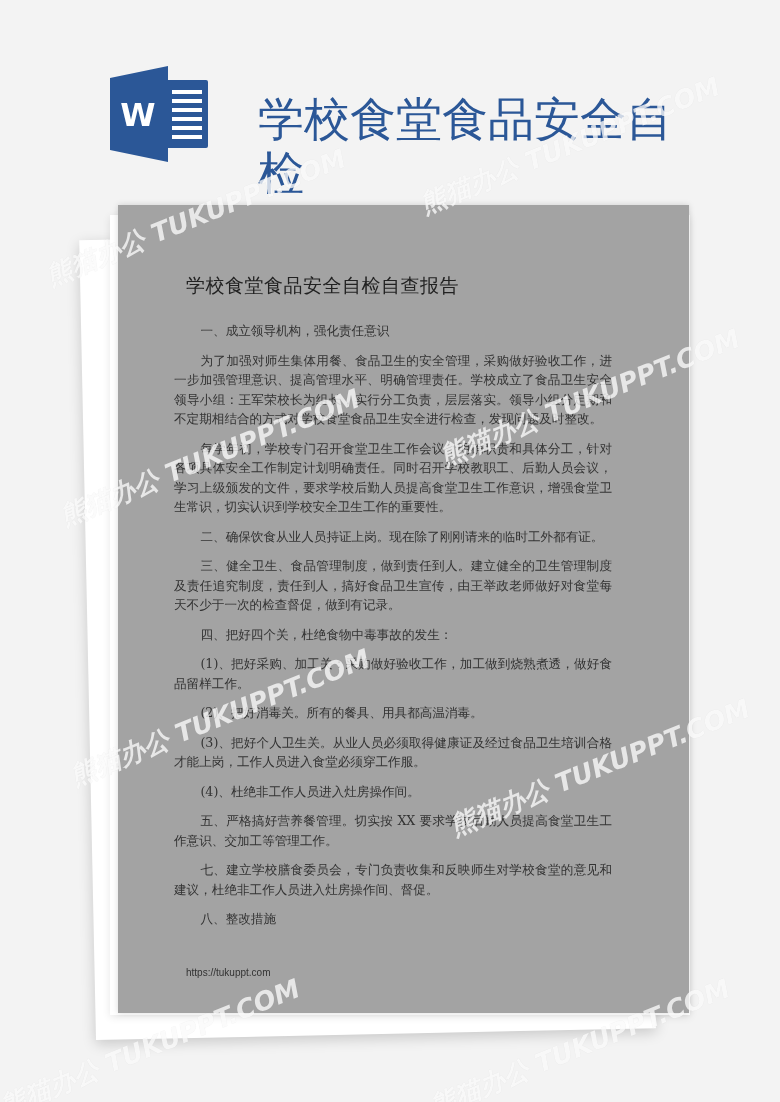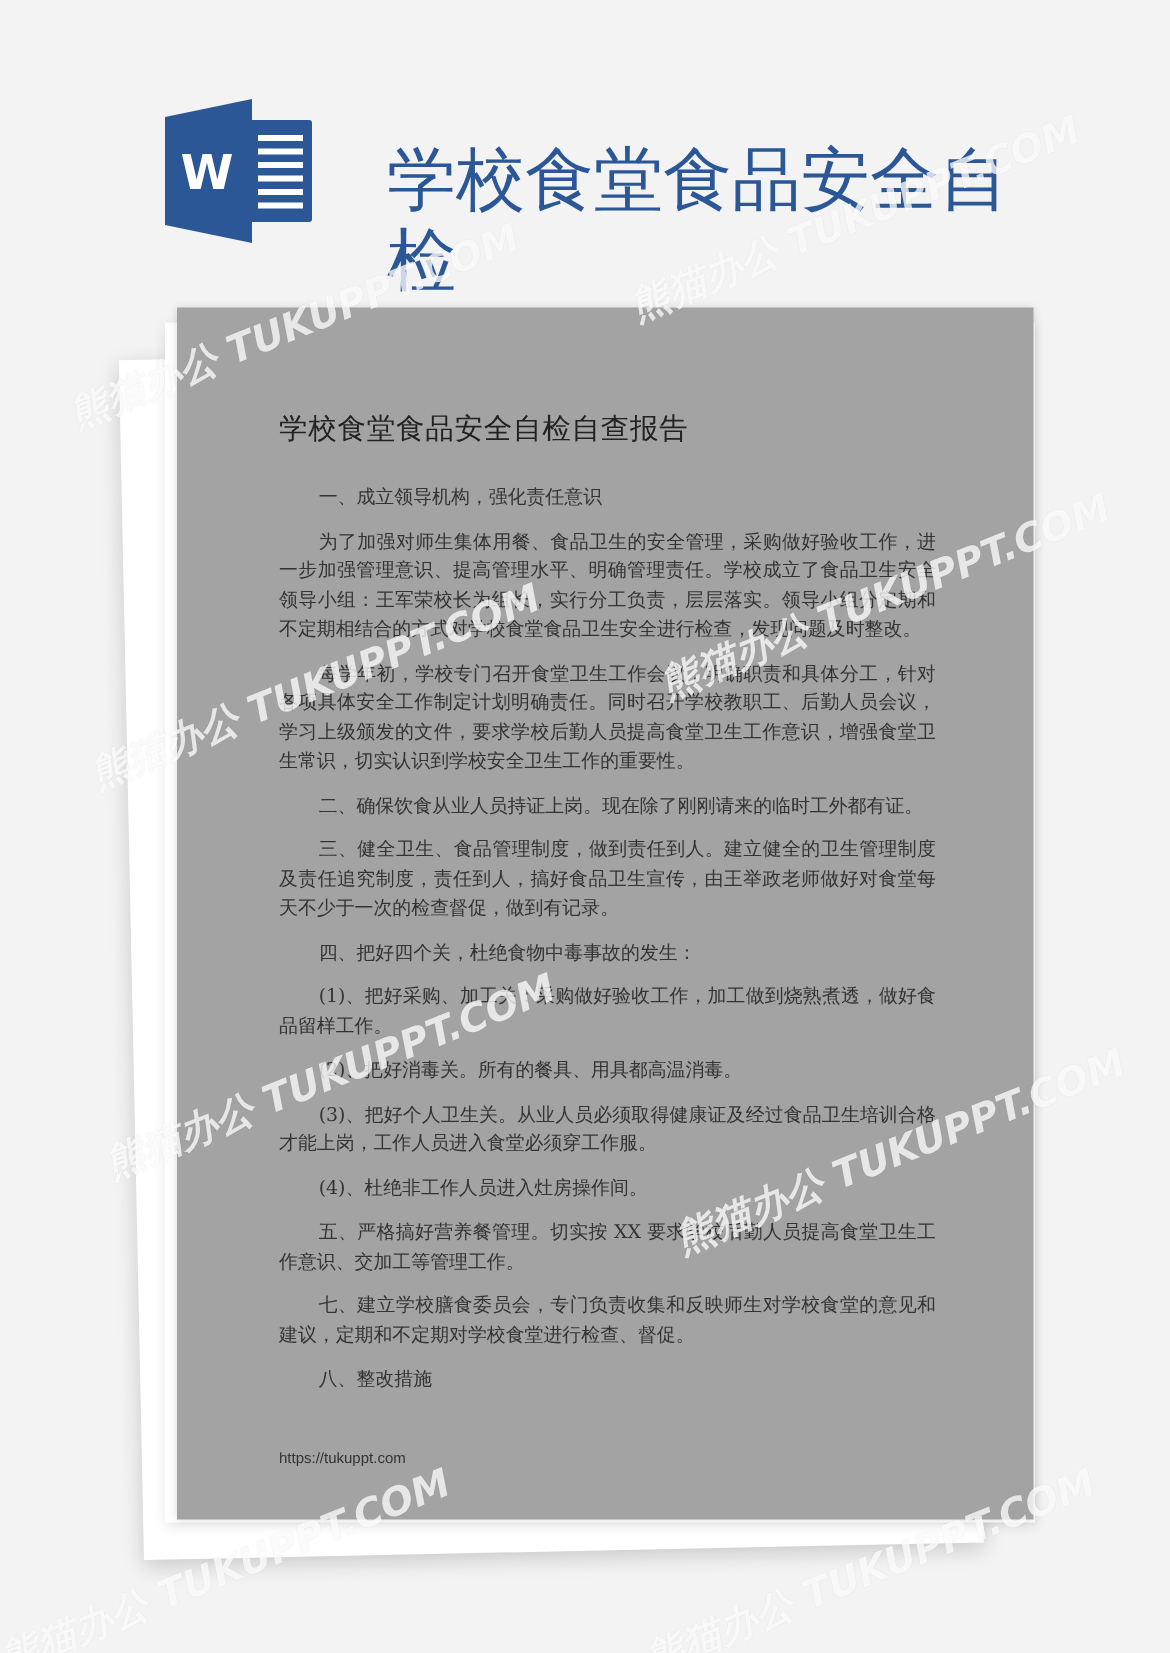--- a/index.html
+++ b/index.html
@@ -96,21 +96,21 @@
       position: absolute;
       left: 68px;
       top: 68px;
       font-family: "DejaVu Sans", "Liberation Sans", sans-serif;
       font-size: 19px;
       color: #222;
       letter-spacing: 0.5px;
     }
     .doc-body {
       position: absolute;
-      left: 68px;
+      left: 56px;
       top: 116px;
       width: 438px;
       font-size: 12.6px;
       line-height: 19.5px;
       color: #333;
     }
     .doc-body p {
       margin: 0 0 10px 0;
       text-indent: 2.1em;
       text-align: justify;
@@ -159,21 +159,21 @@
     <p>为了加强对师生集体用餐、食品卫生的安全管理，采购做好验收工作，进一步加强管理意识、提高管理水平、明确管理责任。学校成立了食品卫生安全领导小组：王军荣校长为组长，实行分工负责，层层落实。领导小组分定期和不定期相结合的方式对学校食堂食品卫生安全进行检查，发现问题及时整改。</p>
     <p>每学年初，学校专门召开食堂卫生工作会议，明确职责和具体分工，针对各项具体安全工作制定计划明确责任。同时召开学校教职工、后勤人员会议，学习上级颁发的文件，要求学校后勤人员提高食堂卫生工作意识，增强食堂卫生常识，切实认识到学校安全卫生工作的重要性。</p>
     <p>二、确保饮食从业人员持证上岗。现在除了刚刚请来的临时工外都有证。</p>
     <p>三、健全卫生、食品管理制度，做到责任到人。建立健全的卫生管理制度及责任追究制度，责任到人，搞好食品卫生宣传，由王举政老师做好对食堂每天不少于一次的检查督促，做到有记录。</p>
     <p>四、把好四个关，杜绝食物中毒事故的发生：</p>
     <p>(1)、把好采购、加工关：采购做好验收工作，加工做到烧熟煮透，做好食品留样工作。</p>
     <p>(2)、把好消毒关。所有的餐具、用具都高温消毒。</p>
     <p>(3)、把好个人卫生关。从业人员必须取得健康证及经过食品卫生培训合格才能上岗，工作人员进入食堂必须穿工作服。</p>
     <p>(4)、杜绝非工作人员进入灶房操作间。</p>
     <p>五、严格搞好营养餐管理。切实按 XX 要求学校后勤人员提高食堂卫生工作意识、交加工等管理工作。</p>
-    <p>七、建立学校膳食委员会，专门负责收集和反映师生对学校食堂的意见和建议，定期和不定期对学校食堂进行检查、督促。</p>
+    <p>七、建立学校膳食委员会，专门负责收集和反映师生对学校食堂的意见和建议，杜绝非工作人员进入灶房操作间、督促。</p>
     <p>八、整改措施</p>
   </div>
   <div class="doc-footer">https://tukuppt.com</div>
 </div>
 
 <div class="watermark" style="left:36px; top:200px;">熊猫办公 TUKUPPT.COM</div>
 <div class="watermark" style="left:410px; top:128px;">熊猫办公 TUKUPPT.COM</div>
 <div class="watermark" style="left:50px; top:440px;">熊猫办公 TUKUPPT.COM</div>
 <div class="watermark" style="left:430px; top:380px;">熊猫办公 TUKUPPT.COM</div>
 <div class="watermark" style="left:60px; top:700px;">熊猫办公 TUKUPPT.COM</div>

